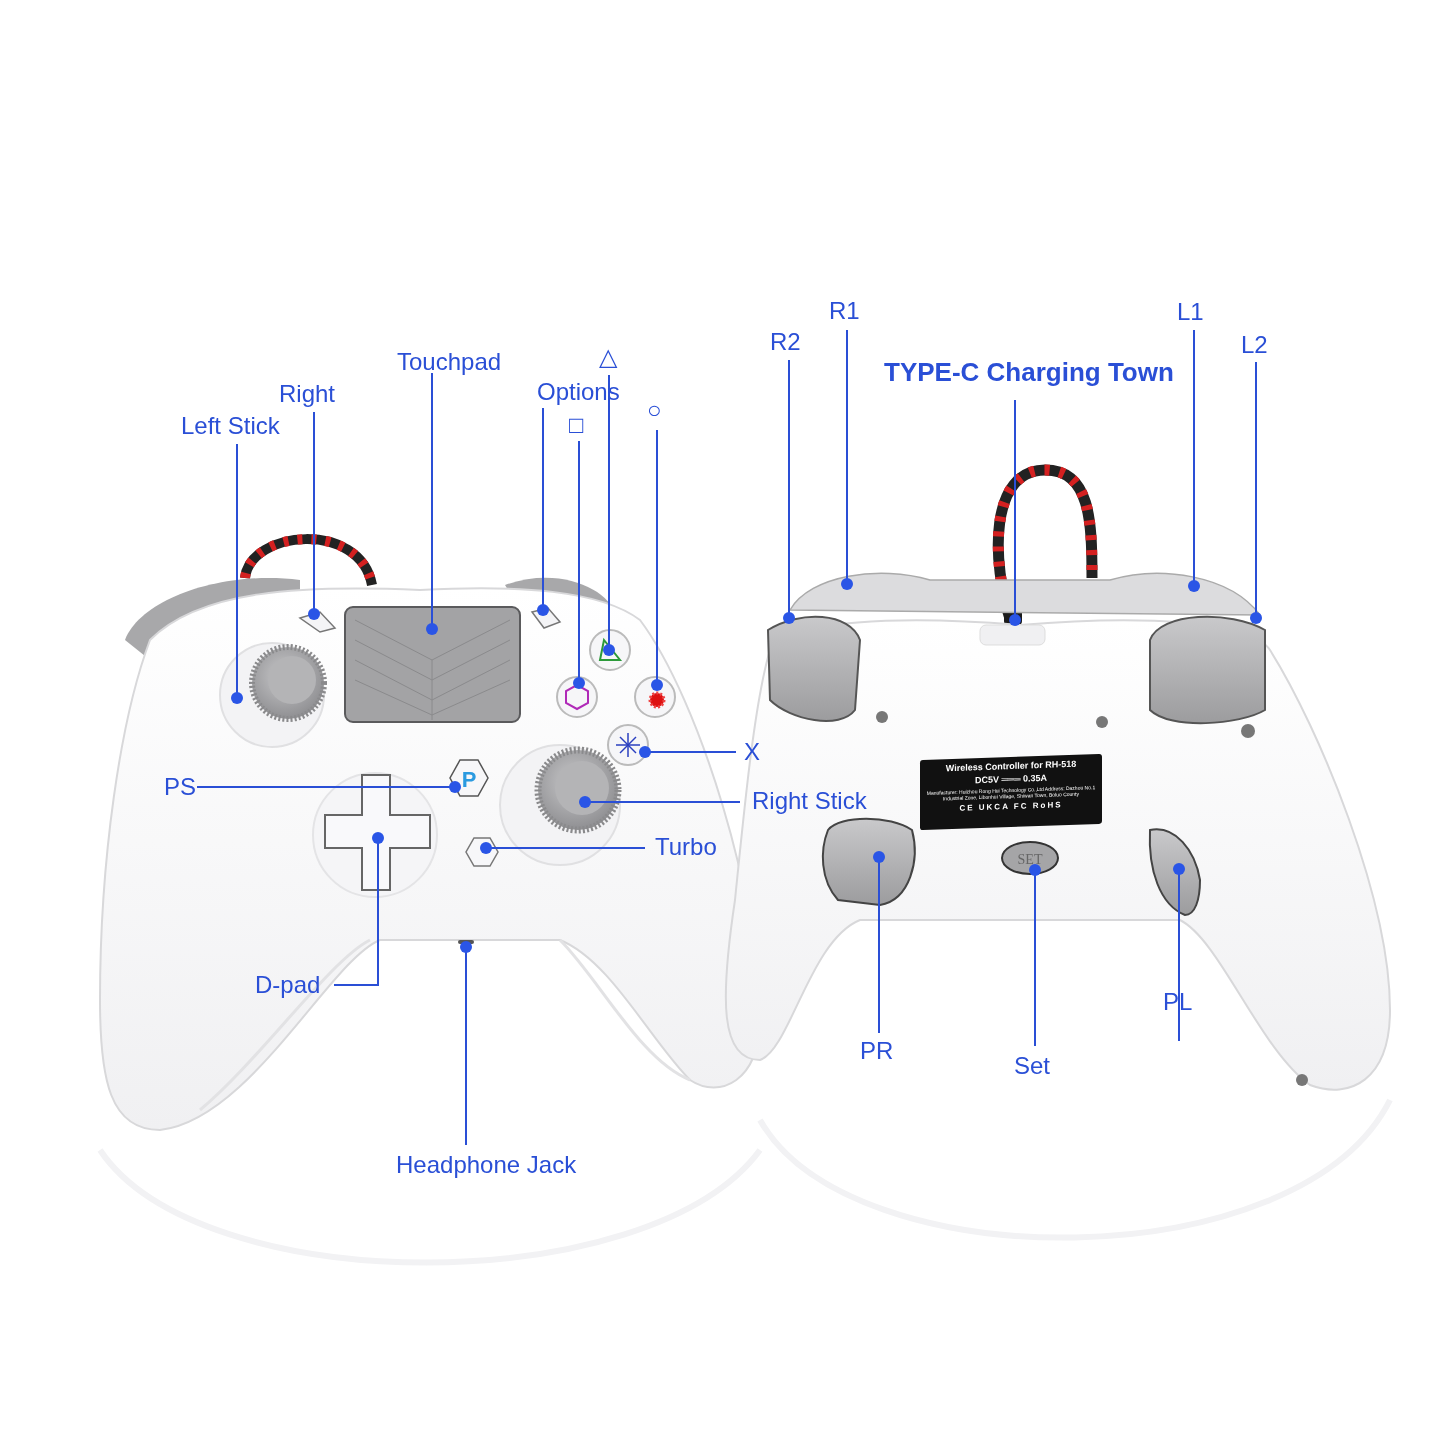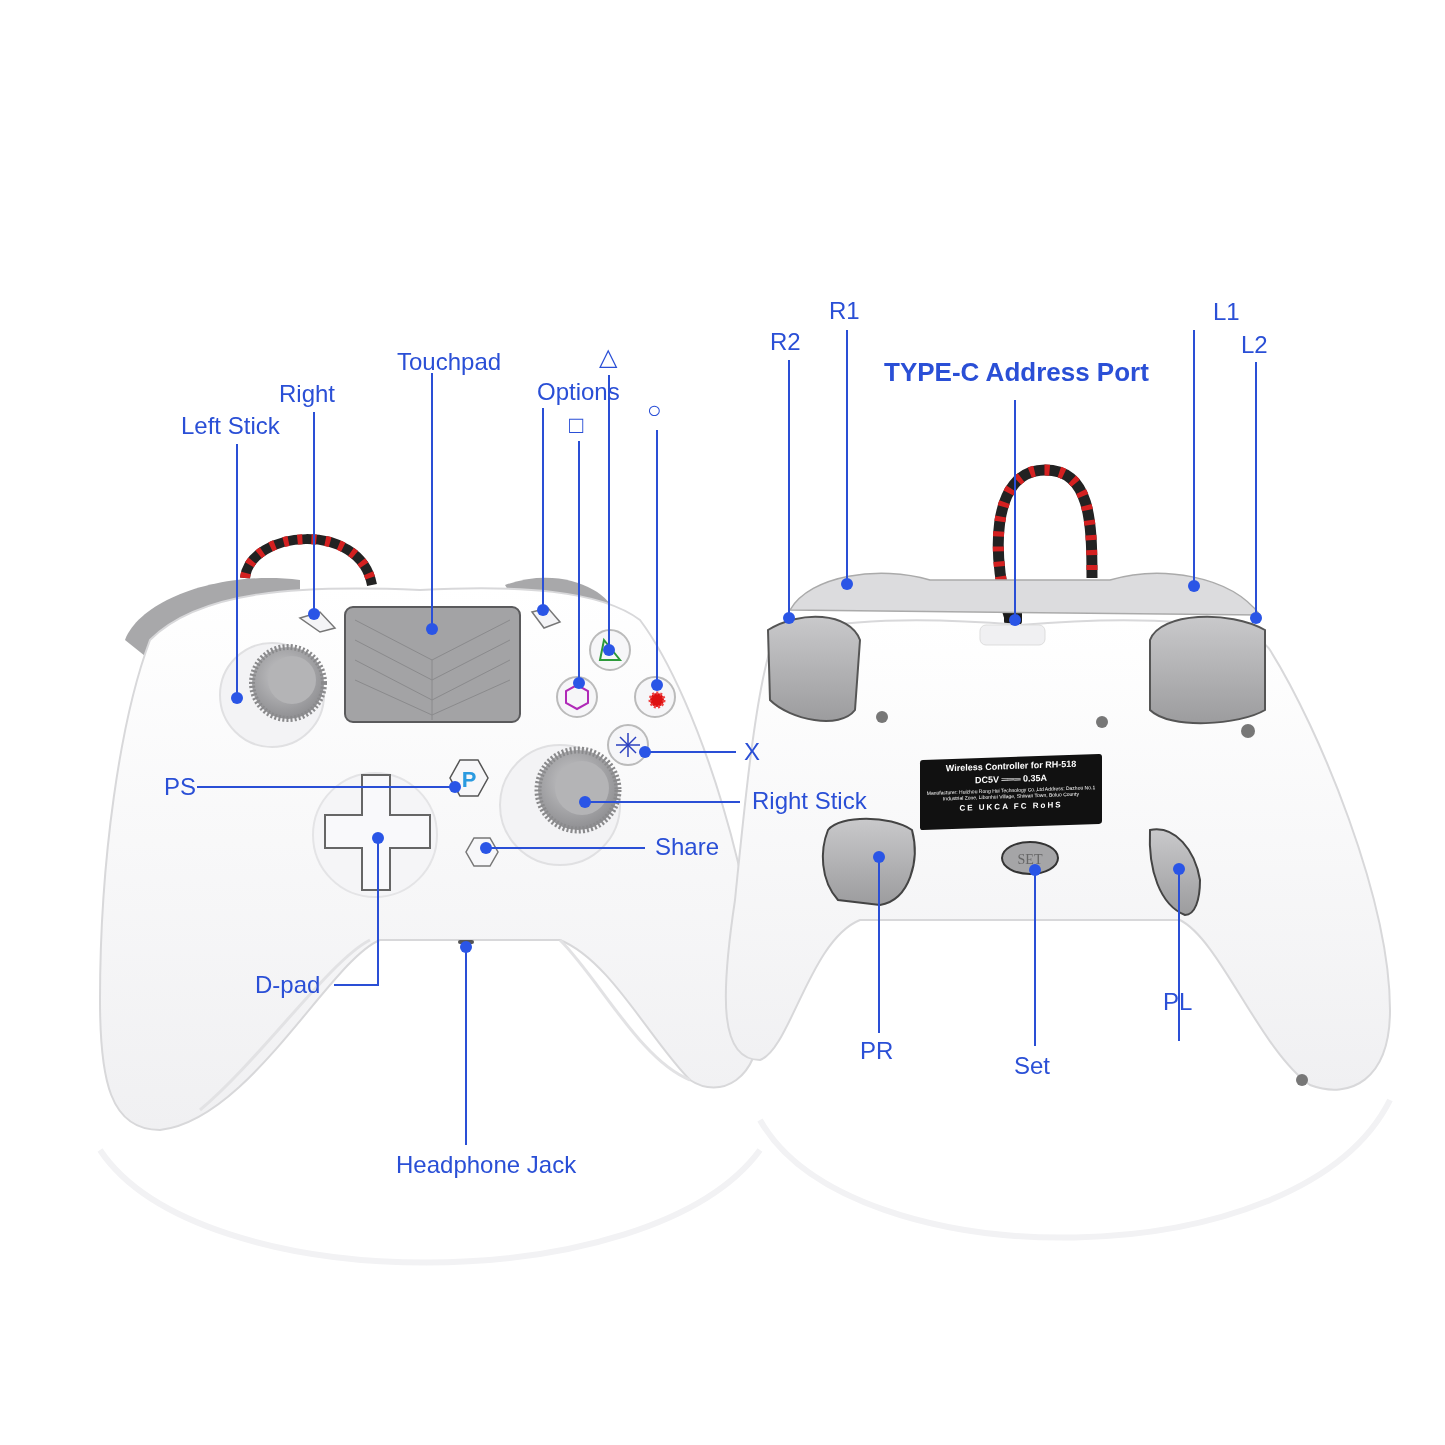--- a/index.html
+++ b/index.html
@@ -191,26 +191,26 @@
   <div class="lbl" style="left:181px;top:414px;">Left Stick</div>
   <div class="lbl" style="left:279px;top:382px;">Right</div>
   <div class="lbl" style="left:373px;top:350px;margin-left:24px;">Touchpad</div>
   <div class="lbl" style="left:497px;top:380px;margin-left:40px;">Options</div>
   <div class="lbl" style="left:599px;top:345px;">△</div>
   <div class="lbl" style="left:569px;top:413px;">□</div>
   <div class="lbl" style="left:647px;top:398px;">○</div>
   <div class="lbl" style="left:744px;top:740px;">X</div>
   <div class="lbl" style="left:164px;top:775px;">PS</div>
   <div class="lbl" style="left:752px;top:789px;">Right Stick</div>
-  <div class="lbl" style="left:655px;top:835px;">Share</div>
+  <div class="lbl" style="left:655px;top:835px;">Turbo</div>
   <div class="lbl" style="left:255px;top:973px;">D-pad</div>
   <div class="lbl" style="left:365px;top:1153px;margin-left:31px;">Headphone Jack</div>
 
   <div class="lbl" style="left:770px;top:330px;">R2</div>
   <div class="lbl" style="left:829px;top:299px;text-align:center;">R1</div>
-  <div class="lbl bold" style="left:884px;top:359px;">TYPE-C Address Port</div>
-  <div class="lbl" style="left:1177px;top:300px;margin-left:36px;">L1</div>
+  <div class="lbl bold" style="left:884px;top:359px;">TYPE-C Charging Town</div>
+  <div class="lbl" style="left:1177px;top:300px;">L1</div>
   <div class="lbl" style="left:1241px;top:333px;">L2</div>
   <div class="lbl" style="left:860px;top:1039px;">PR</div>
   <div class="lbl" style="left:1014px;top:1054px;">Set</div>
   <div class="lbl" style="left:1163px;top:990px;">PL</div>
 
 </div>
 
 </body></html>

